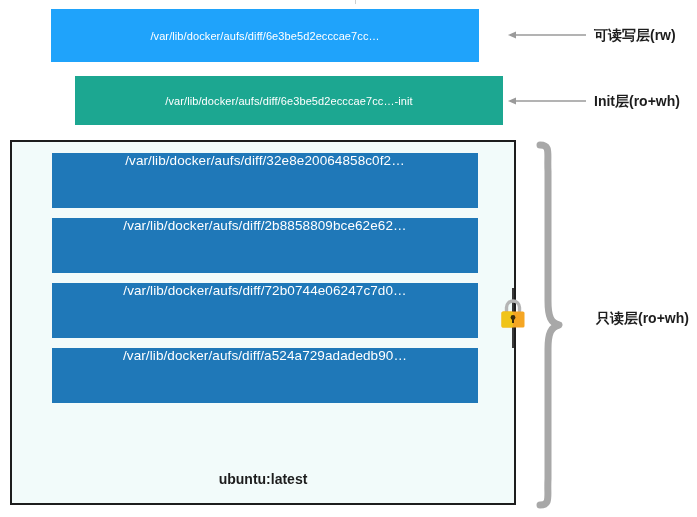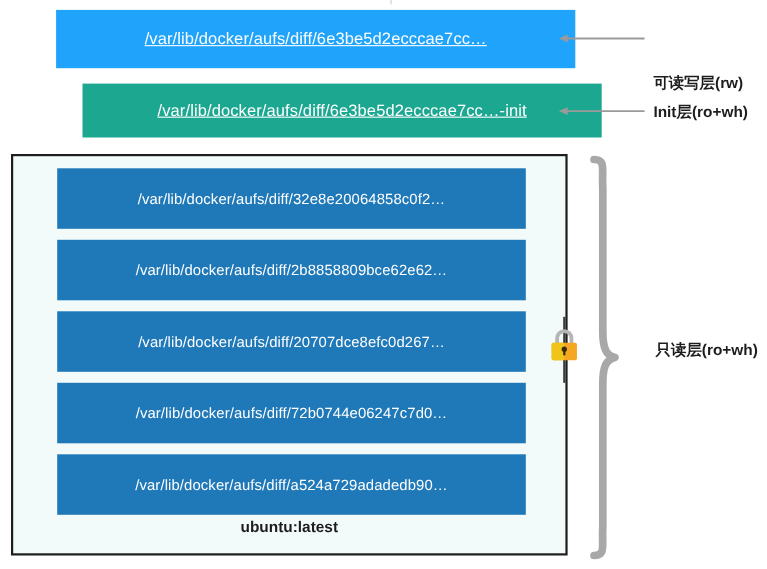--- a/index.html
+++ b/index.html
@@ -15,29 +15,28 @@
     width: 697px;
     height: 517px;
     background: #ffffff;
     overflow: hidden;
   }
 
   
   .top-layer {
     position: absolute;
     left: 51px;
-    width: 472px;
+    width: 428px;
     display: flex;
     align-items: center;
     justify-content: center;
     color: #ffffff;
-    font-size: 15px;
+    font-size: 11px;
     letter-spacing: 0.1px;
     box-sizing: border-box;
-    text-decoration: underline;
   }
   #rw-layer {
     top: 9px;
     height: 53px;
     background: #1fa3fb;
   }
   #init-layer {
     top: 76px;
     height: 49px;
     background: #1ca791;
@@ -59,21 +58,21 @@
     position: absolute;
     left: 40px;
     top: 11px;
     width: 426px;
   }
   .ro-layer {
     height: 55px;
     background: #1f78b8;
     margin-bottom: 10px;
     display: flex;
-    align-items: center;
+    align-items: flex-start;
     justify-content: center;
     color: #ffffff;
     font-size: 13.5px;
     letter-spacing: 0.1px;
     box-sizing: border-box;
   }
   #image-name {
     position: absolute;
     left: 0;
     right: 0;
@@ -94,21 +93,21 @@
   #arrow-init{ left: 506px; top: 95px;  width: 82px; }
 
   
   .side-label {
     position: absolute;
     font-size: 14px;
     font-weight: bold;
     color: #1d1d1d;
     white-space: nowrap;
   }
-  #label-rw   { left: 594px; top: 27px; margin-top: 40px; }
+  #label-rw   { left: 594px; top: 27px; }
   #label-init { left: 594px; top: 93px; text-align: center; }
   #label-ro   { left: 596px; top: 310px; }
 
   
   #brace {
     position: absolute;
     left: 533px;
     top: 141px;
     width: 30px;
     height: 368px;
@@ -169,23 +168,20 @@
   <div class="side-label" id="label-init">Init层(ro+wh)</div>
   <div class="side-label" id="label-ro">只读层(ro+wh)</div>
 
   <div id="ro-container">
     <div id="ro-stack">
       <div class="ro-layer">
         <span>/var/lib/docker/aufs/diff/32e8e20064858c0f2…</span>
       </div>
       <div class="ro-layer">
         <span>/var/lib/docker/aufs/diff/2b8858809bce62e62…</span>
-      </div>
-      <div class="ro-layer">
-        <span>/var/lib/docker/aufs/diff/20707dce8efc0d267…</span>
       </div>
       <div class="ro-layer">
         <span>/var/lib/docker/aufs/diff/72b0744e06247c7d0…</span>
       </div>
       <div class="ro-layer">
         <span>/var/lib/docker/aufs/diff/a524a729adadedb90…</span>
       </div>
     </div>
     <div id="image-name">ubuntu:latest</div>
   </div>

